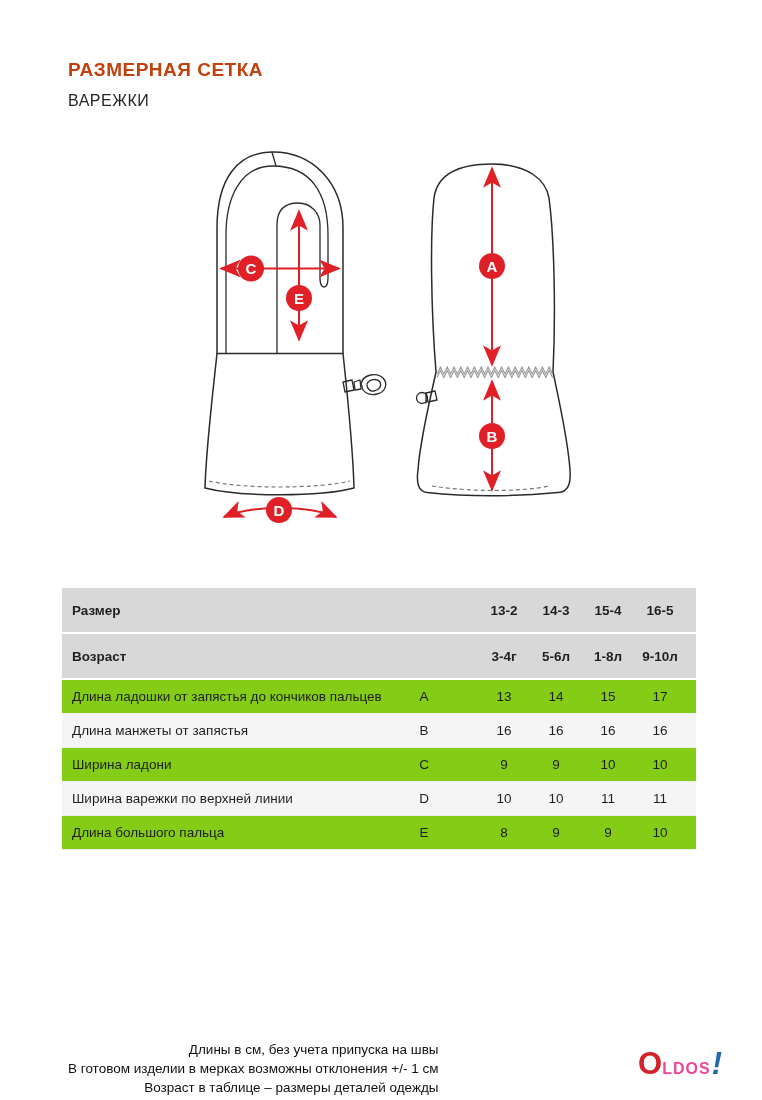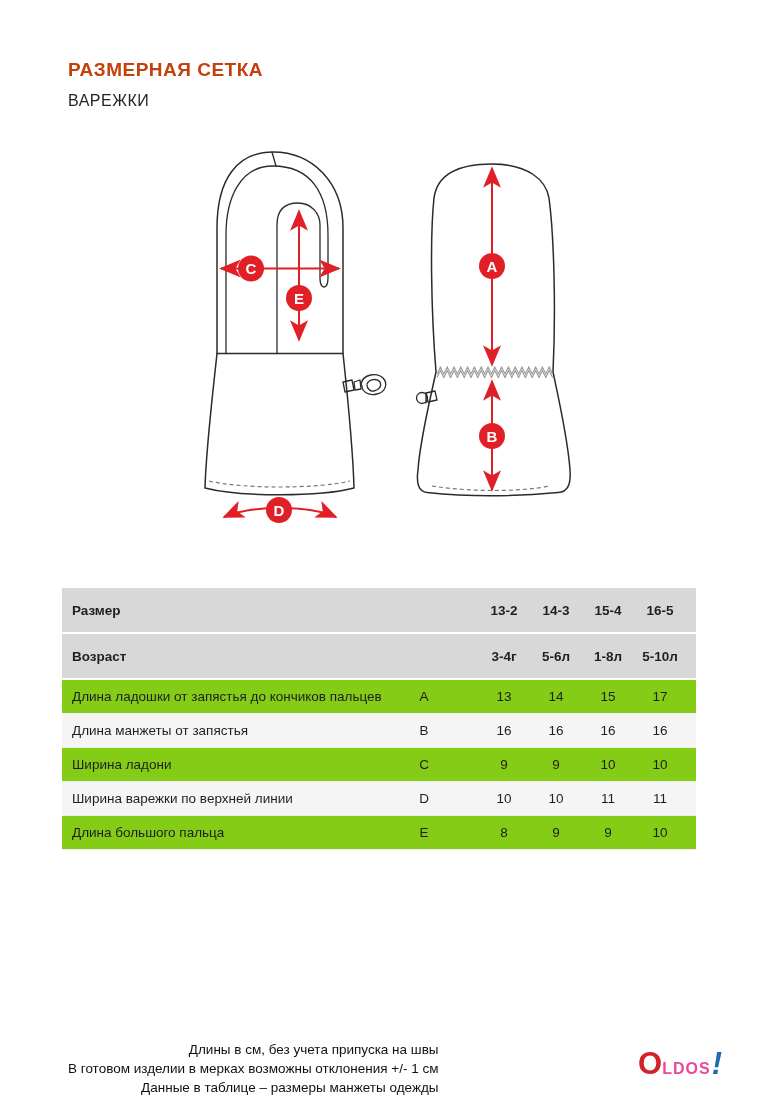--- a/index.html
+++ b/index.html
@@ -133,21 +133,21 @@
     <div class="c-val">15-4</div>
     <div class="c-val">16-5</div>
   </div>
   <div class="trow thead">
     <div class="c-label">Возраст</div>
     <div class="c-letter"></div>
     <div class="c-gap"></div>
     <div class="c-val">3-4г</div>
     <div class="c-val">5-6л</div>
     <div class="c-val">1-8л</div>
-    <div class="c-val">5-10л</div>
+    <div class="c-val">9-10л</div>
   </div>
 
   <div class="trow tbody row-white">
     <div class="c-label">Длина ладошки от запястья до кончиков пальцев</div>
     <div class="c-letter">A</div>
     <div class="c-gap"></div>
     <div class="c-val">13</div>
     <div class="c-val">14</div>
     <div class="c-val">15</div>
     <div class="c-val">17</div>
@@ -186,20 +186,20 @@
     <div class="c-val">8</div>
     <div class="c-val">9</div>
     <div class="c-val">9</div>
     <div class="c-val">10</div>
   </div>
 </div>
 
 <div class="footer-notes">
   <div>Длины в см, без учета припуска на швы</div>
   <div>В готовом изделии в мерках возможны отклонения +/- 1 см</div>
-  <div>Данные в таблице – размеры манжеты одежды</div>
+  <div>Возраст в таблице – размеры деталей одежды</div>
 </div>
 
 <div class="logo">
   <span class="logo-initial">O</span>
   <span class="logo-rest">LDOS</span>
   <span class="logo-exclaim">!</span>
 </div>
 
 </body></html>

